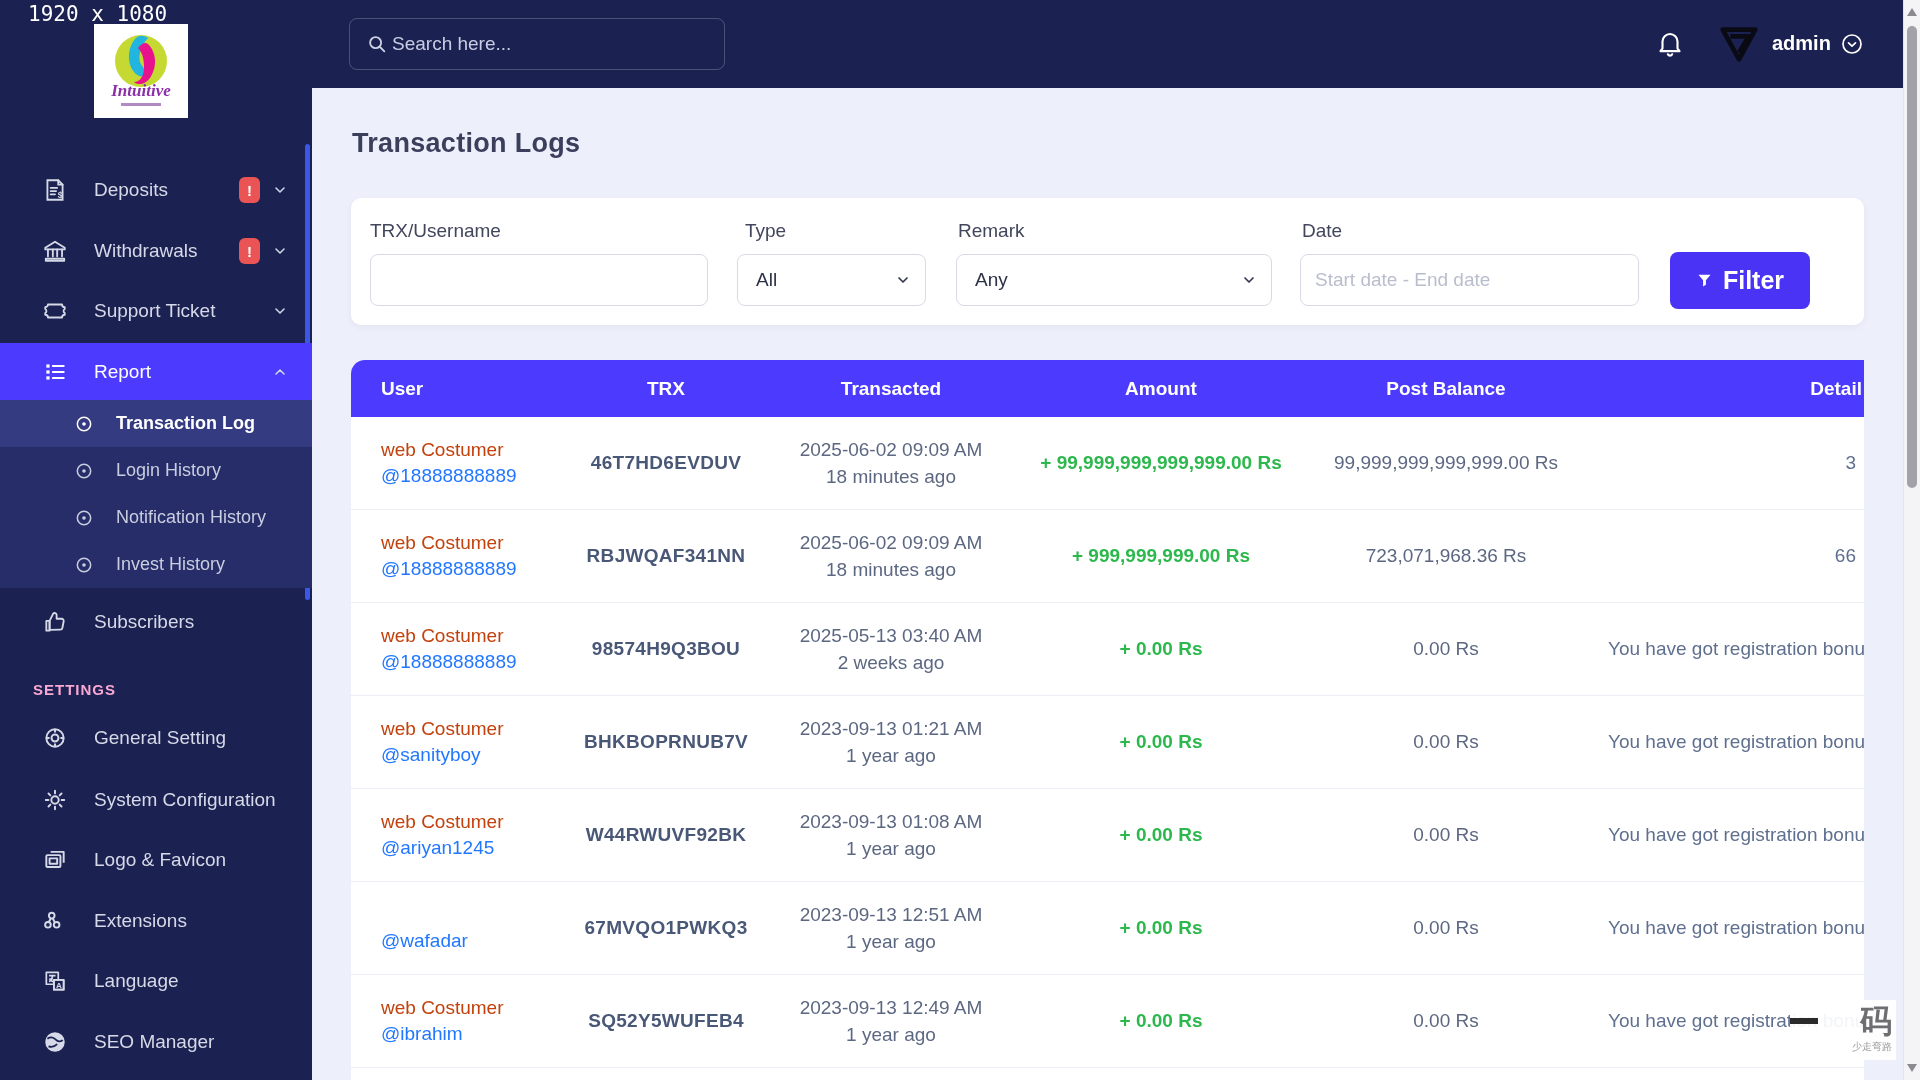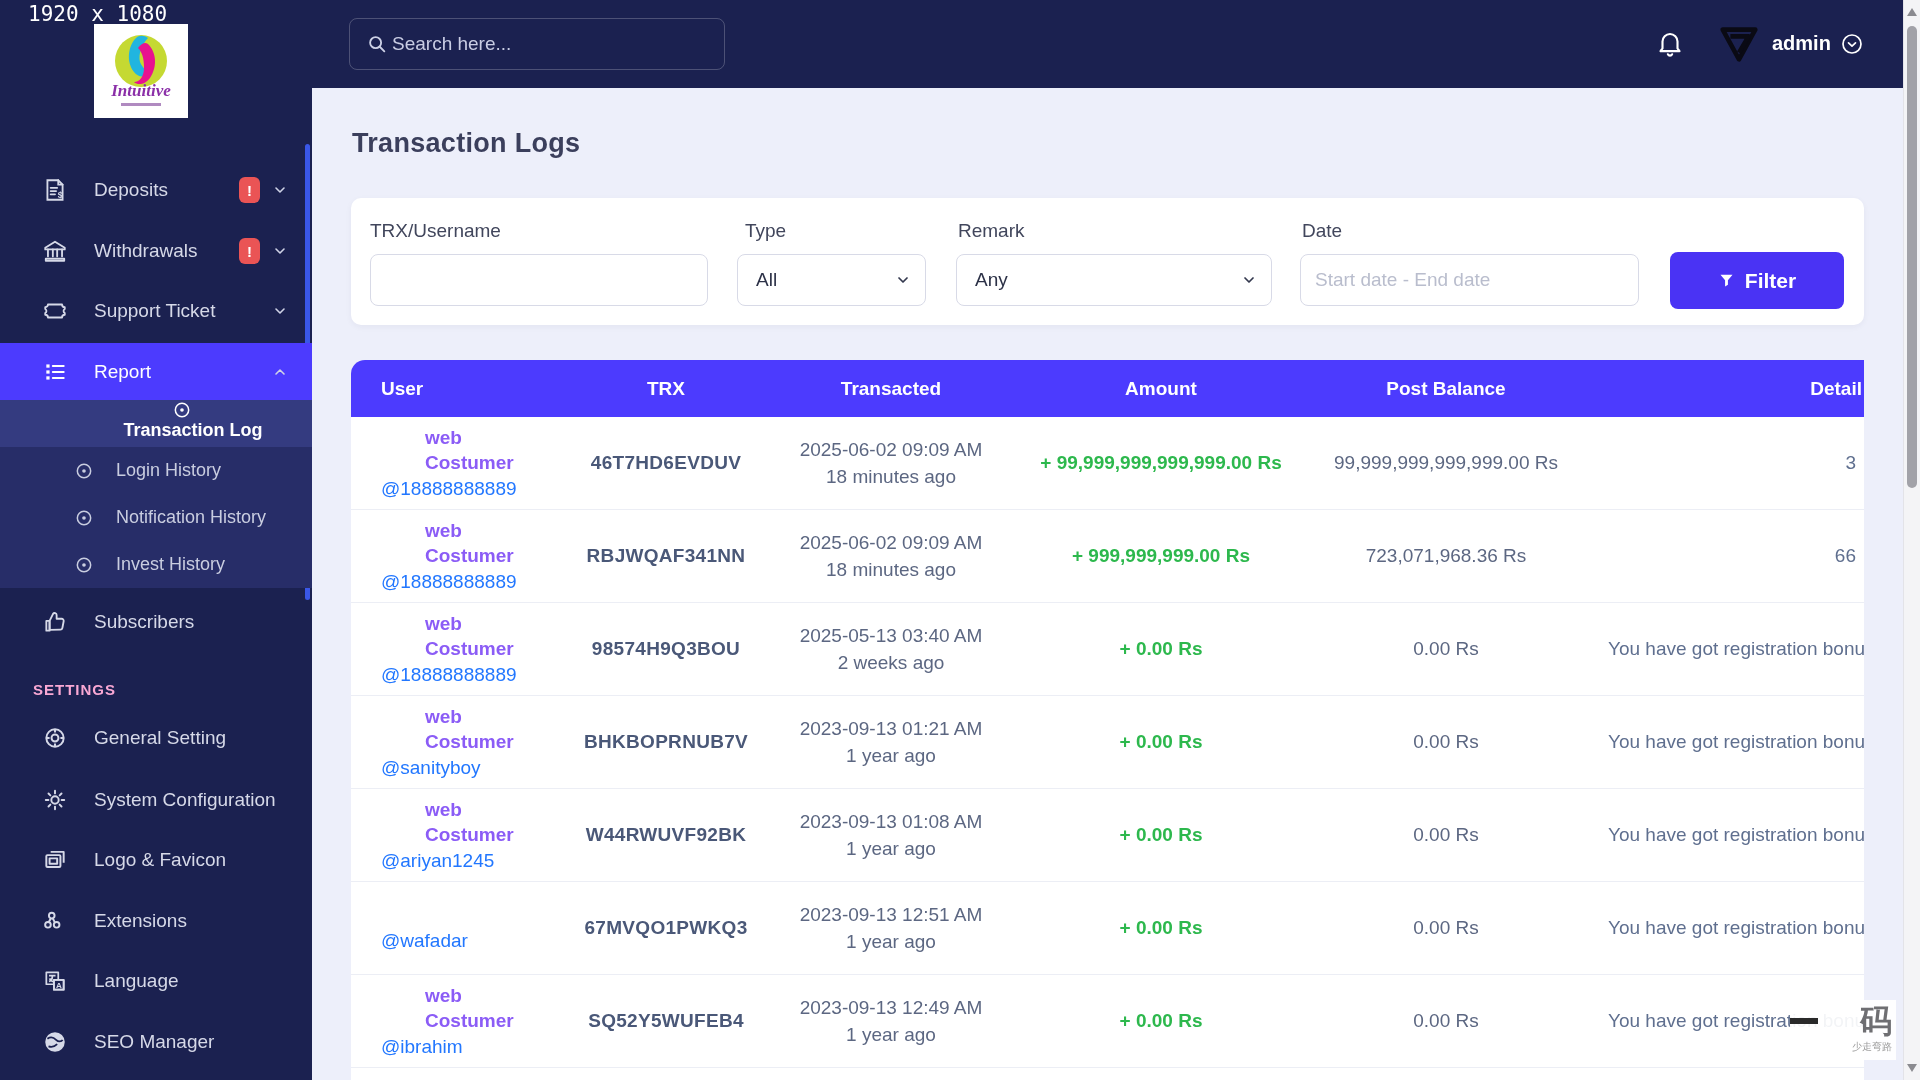--- a/index.html
+++ b/index.html
@@ -24,21 +24,21 @@
     border-radius:6px; display:flex; align-items:center; justify-content:center; }
   .chev { position:absolute; right:24px; top:50%; transform:translateY(-50%); width:16px; height:16px; color:#cfd3e6; }
   .chev.up { transform:translateY(-50%) rotate(180deg); }
 
   #report-item { height:57px; background:#4c3bfe; color:#ffffff; }
   #report-item .ic { color:#ffffff; }
   #submenu { position:absolute; left:0; top:400px; width:312px; height:188px; background:#272d68; }
   .sub-item { position:relative; width:312px; height:47px; display:flex; align-items:center;
     padding-left:74px; color:#c9cde0; font-size:18px; font-weight:500; cursor:pointer; }
   .sub-item .dot { width:20px; height:20px; margin-right:22px; color:#c9cde0; }
-  .sub-item.active { background:#343b80; color:#ffffff; font-weight:600;flex-direction:column; }
+  .sub-item.active { background:#343b80; color:#ffffff; font-weight:600; }
   .sub-item.active .dot { color:#ffffff; }
 
   #settings-label { position:absolute; left:33px; top:681px; color:#f9a8d4; font-size:15px;
     font-weight:700; letter-spacing:1px; }
 
   
   #search-box { position:absolute; left:349px; top:18px; width:376px; height:52px;
     border:1px solid rgba(255,255,255,0.22); border-radius:8px; display:flex; align-items:center;
     padding:0 16px; background:transparent; z-index:6; }
   #search-box svg { color:#cdd1e6; }
@@ -56,36 +56,36 @@
 
   #filter-card { position:absolute; left:351px; top:198px; width:1513px; height:127px;
     background:#ffffff; border-radius:10px; box-shadow:0 2px 6px rgba(40,45,80,0.05); }
   .f-label { position:absolute; top:22px; font-size:19px; color:#41465c; }
   .f-field { position:absolute; top:56px; height:52px; border:1px solid #d8dae7; border-radius:8px;
     background:#fff; font-size:19px; color:#2c3147; }
   input.f-field { padding:0 14px; outline:none; font-family:inherit; }
   input.f-field::placeholder { color:#b9bdcd; }
   .f-select { display:flex; align-items:center; justify-content:space-between; padding:0 14px 0 18px; cursor:pointer; }
   .f-select svg { width:16px; height:16px; color:#33384e; }
-  #filter-btn { position:absolute; left:1319px; top:54px; width:174px; height:57px; background:#4a33f4;
-    border:none; border-radius:8px; color:#fff; font-size:21px; font-weight:600; font-family:inherit;
+  #filter-btn { position:absolute; left:1319px; top:54px; width:140px; height:57px; background:#4a33f4;
+    border:none; border-radius:8px; color:#fff; font-size:25px; font-weight:600; font-family:inherit;
     display:flex; align-items:center; justify-content:center; gap:10px; cursor:pointer; }
   #filter-btn svg { width:17px; height:17px; }
 
   #table-card { position:absolute; left:351px; top:360px; width:1513px; height:720px;
     background:#ffffff; border-radius:14px 0 0 0; overflow:hidden; }
   .thead { display:grid; grid-template-columns:190px 250px 200px 340px 230px 570px;
     height:57px; background:#4c3bfe; color:#fff; font-weight:700; font-size:19px; align-items:center; }
   .thead .h { text-align:center; }
   .thead .h.left { text-align:left; padding-left:30px; }
   .thead .h.detail { width:303px; text-align:right; padding-right:2px; }
   .trow { display:grid; grid-template-columns:190px 250px 200px 340px 230px 570px;
     height:93px; align-items:center; border-bottom:1px solid #eceef5; font-size:19px; }
   .cell-user { padding-left:30px; }
-  .uname { font-weight:700; color:#8b5cf6; min-height:25px; line-height:25px;margin-left:44px; }
+  .uname { font-weight:400; color:#c2410c; min-height:25px; line-height:25px; }
   .ulink { color:#2277ff; line-height:27px; cursor:pointer; }
   .cell-trx { text-align:center; font-weight:700; color:#4a5878; letter-spacing:0.3px; }
   .cell-date { text-align:center; color:#5c6782; line-height:27px; }
   .cell-amt { text-align:center; color:#2db84d; font-weight:700; }
   .cell-bal { text-align:center; color:#5c6782; }
   .cell-detail { white-space:nowrap; color:#5f6f8f; }
   .cell-detail.d-text { padding-left:47px; }
   .cell-detail.d-num { width:303px; text-align:right; padding-right:8px; }
 
   

